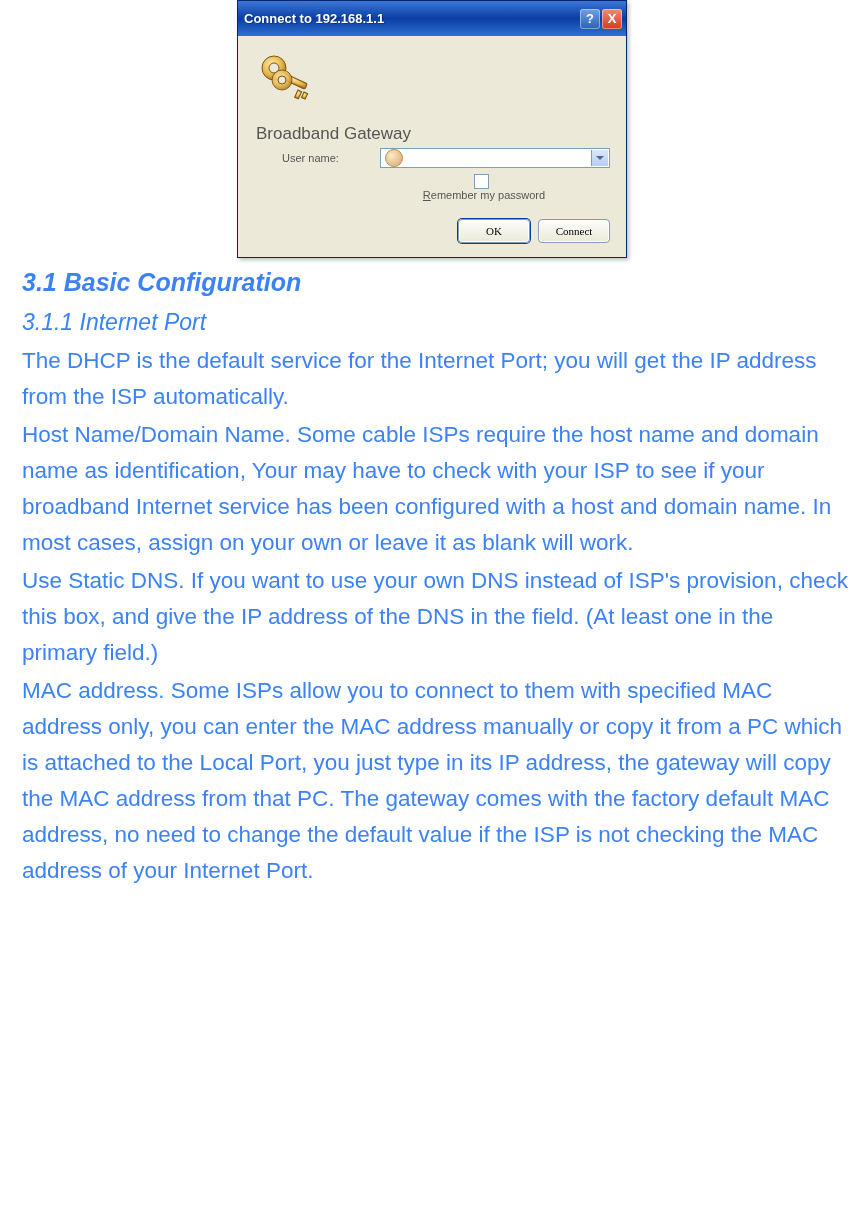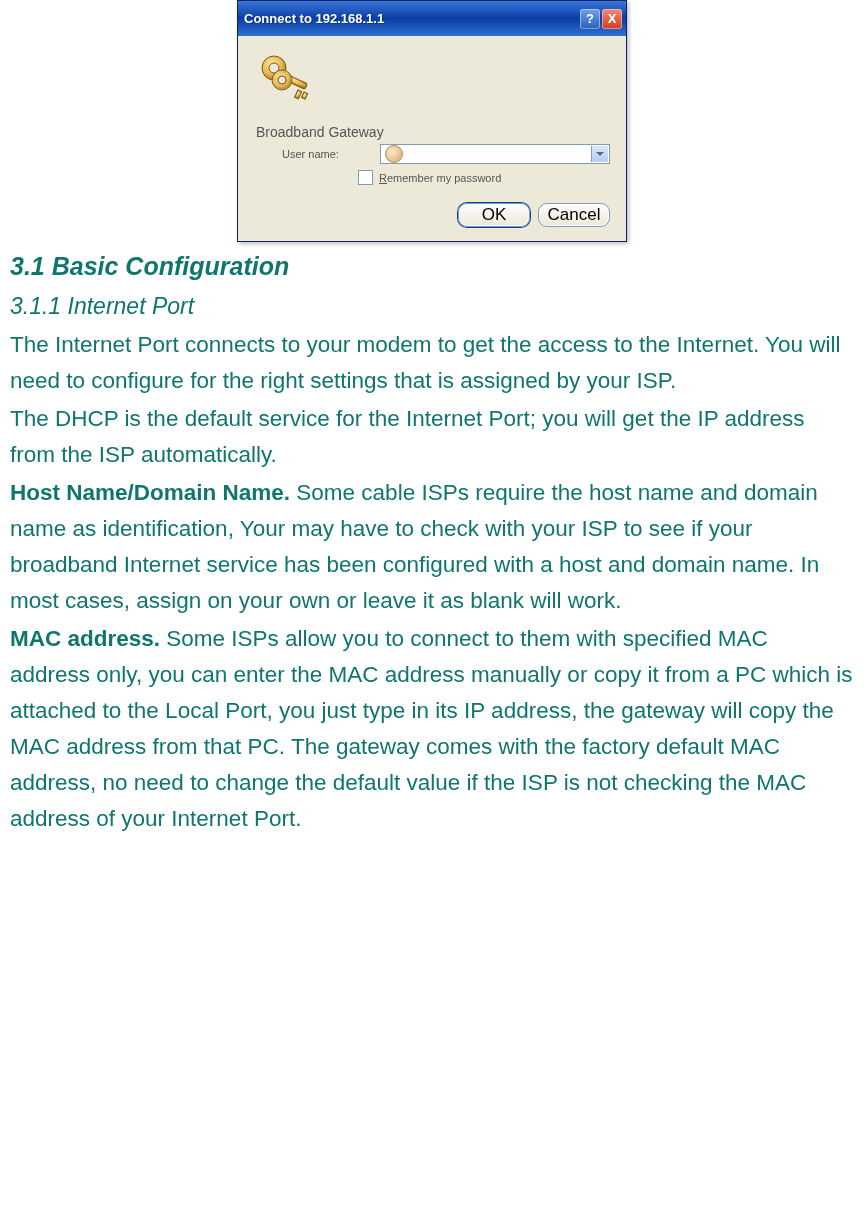--- a/index.html
+++ b/index.html
@@ -79,21 +79,21 @@
   }
   .keys-icon svg {
     width: 64px;
     height: 58px;
   }
 
   .realm {
     margin: 8px 0 2px 2px;
     color: #555;
     font-family: Tahoma, sans-serif;
-    font-size: 14px;
+    font-size: 17px;
   }
 
   .form-row {
     display: flex;
     align-items: center;
     margin: 4px 0;
   }
   .form-label {
     width: 104px;
     font-family: Tahoma, sans-serif;
@@ -147,20 +147,21 @@
     border-top: 4px solid #4a6a9c;
   }
 
   .checkbox-row {
     display: flex;
     align-items: center;
     margin: 6px 0 18px 104px;
     font-family: Tahoma, sans-serif;
     font-size: 11px;
     color: #555;
+    flex-direction: column;
   }
   .xp-checkbox {
     width: 13px;
     height: 13px;
     border: 1px solid #7f9db9;
     background: #fff;
     margin-right: 6px;
   }
   .mnemonic {
     text-decoration: underline;
@@ -168,38 +169,39 @@
 
   .buttons {
     display: flex;
     justify-content: flex-end;
     gap: 8px;
   }
   .xp-button {
     min-width: 70px;
     height: 22px;
     border: 1px solid #7f9db9;
-    border-radius: 9px;
+    border-radius: 4px;
     background: linear-gradient(to bottom, #fdfdfd, #ece9d8);
-    font-family: Liberation Sans, sans-serif;
-    font-size: 17px;
+    font-family: Liberation Serif, serif;
+    font-size: 11px;
     display: flex;
     align-items: center;
     justify-content: center;
     box-shadow: inset 0 0 0 1px #fff;
   }
   .xp-button.default {
     box-shadow: 0 0 0 1px #0a3ea4, inset 0 0 0 1px #fff;
   }
 
   
   .doc {
     font-size: 22.5px;
     line-height: 1.6;
-    color: #0f766e;
+    color: #3b82f6;
+    margin-left: 12px;
   }
   .h-section {
     font-weight: bold;
     font-style: italic;
     font-size: 25px;
     margin: 4px 0 2px 0;
   }
   .h-sub {
     font-weight: normal;
     font-style: italic;
@@ -209,21 +211,21 @@
   .h-subsub {
     font-weight: bold;
     font-style: italic;
     font-size: 22.5px;
     margin: 2px 0 2px 0;
   }
   .para {
     margin: 0 0 2px 0;
   }
   .bold {
-    font-weight: bold;
+    font-weight: normal;
   }
 </style>
 </head>
 <body>
 
 <div class="page">
 
   <div class="dialog-wrap">
     <div class="dialog">
       <div class="titlebar">
@@ -274,34 +276,34 @@
         <div class="checkbox-row">
           <div class="xp-checkbox"></div>
           <span><span class="mnemonic">R</span><span>emember my password</span></span>
         </div>
 
         <div class="buttons">
           <div class="xp-button default">
             <span>OK</span>
           </div>
           <div class="xp-button">
-            <span>Cancel</span>
+            <span>Connect</span>
           </div>
         </div>
       </div>
     </div>
   </div>
 
   <div class="doc">
     <div class="h-section">3.1 Basic Configuration</div>
 
     <div class="h-sub">3.1.1 Internet Port</div>
-    <p class="para">The Internet Port connects to your modem to get the access to the Internet. You will need to configure for the right settings that is assigned by your ISP.</p>
 
     <p class="para">The DHCP is the default service for the Internet Port; you will get the IP address from the ISP automatically.</p>
 
     <p class="para"><span class="bold">Host Name/Domain Name.</span><span> Some cable ISPs require the host name and domain name as identification, Your may have to check with your ISP to see if your broadband Internet service has been configured with a host and domain name. In most cases, assign on your own or leave it as blank will work.</span></p>
 
+    <p class="para"><span class="bold">Use Static DNS.</span><span> If you want to use your own DNS instead of ISP's provision, check this box, and give the IP address of the DNS in the field. (At least one in the primary field.)</span></p>
 
     <p class="para"><span class="bold">MAC address.</span><span> Some ISPs allow you to connect to them with specified MAC address only, you can enter the MAC address manually or copy it from a PC which is attached to the Local Port, you just type in its IP address, the gateway will copy the MAC address from that PC. The gateway comes with the factory default MAC address, no need to change the default value if the ISP is not checking the MAC address of your Internet Port.</span></p>
   </div>
 
 </div>
 
 </body></html>

